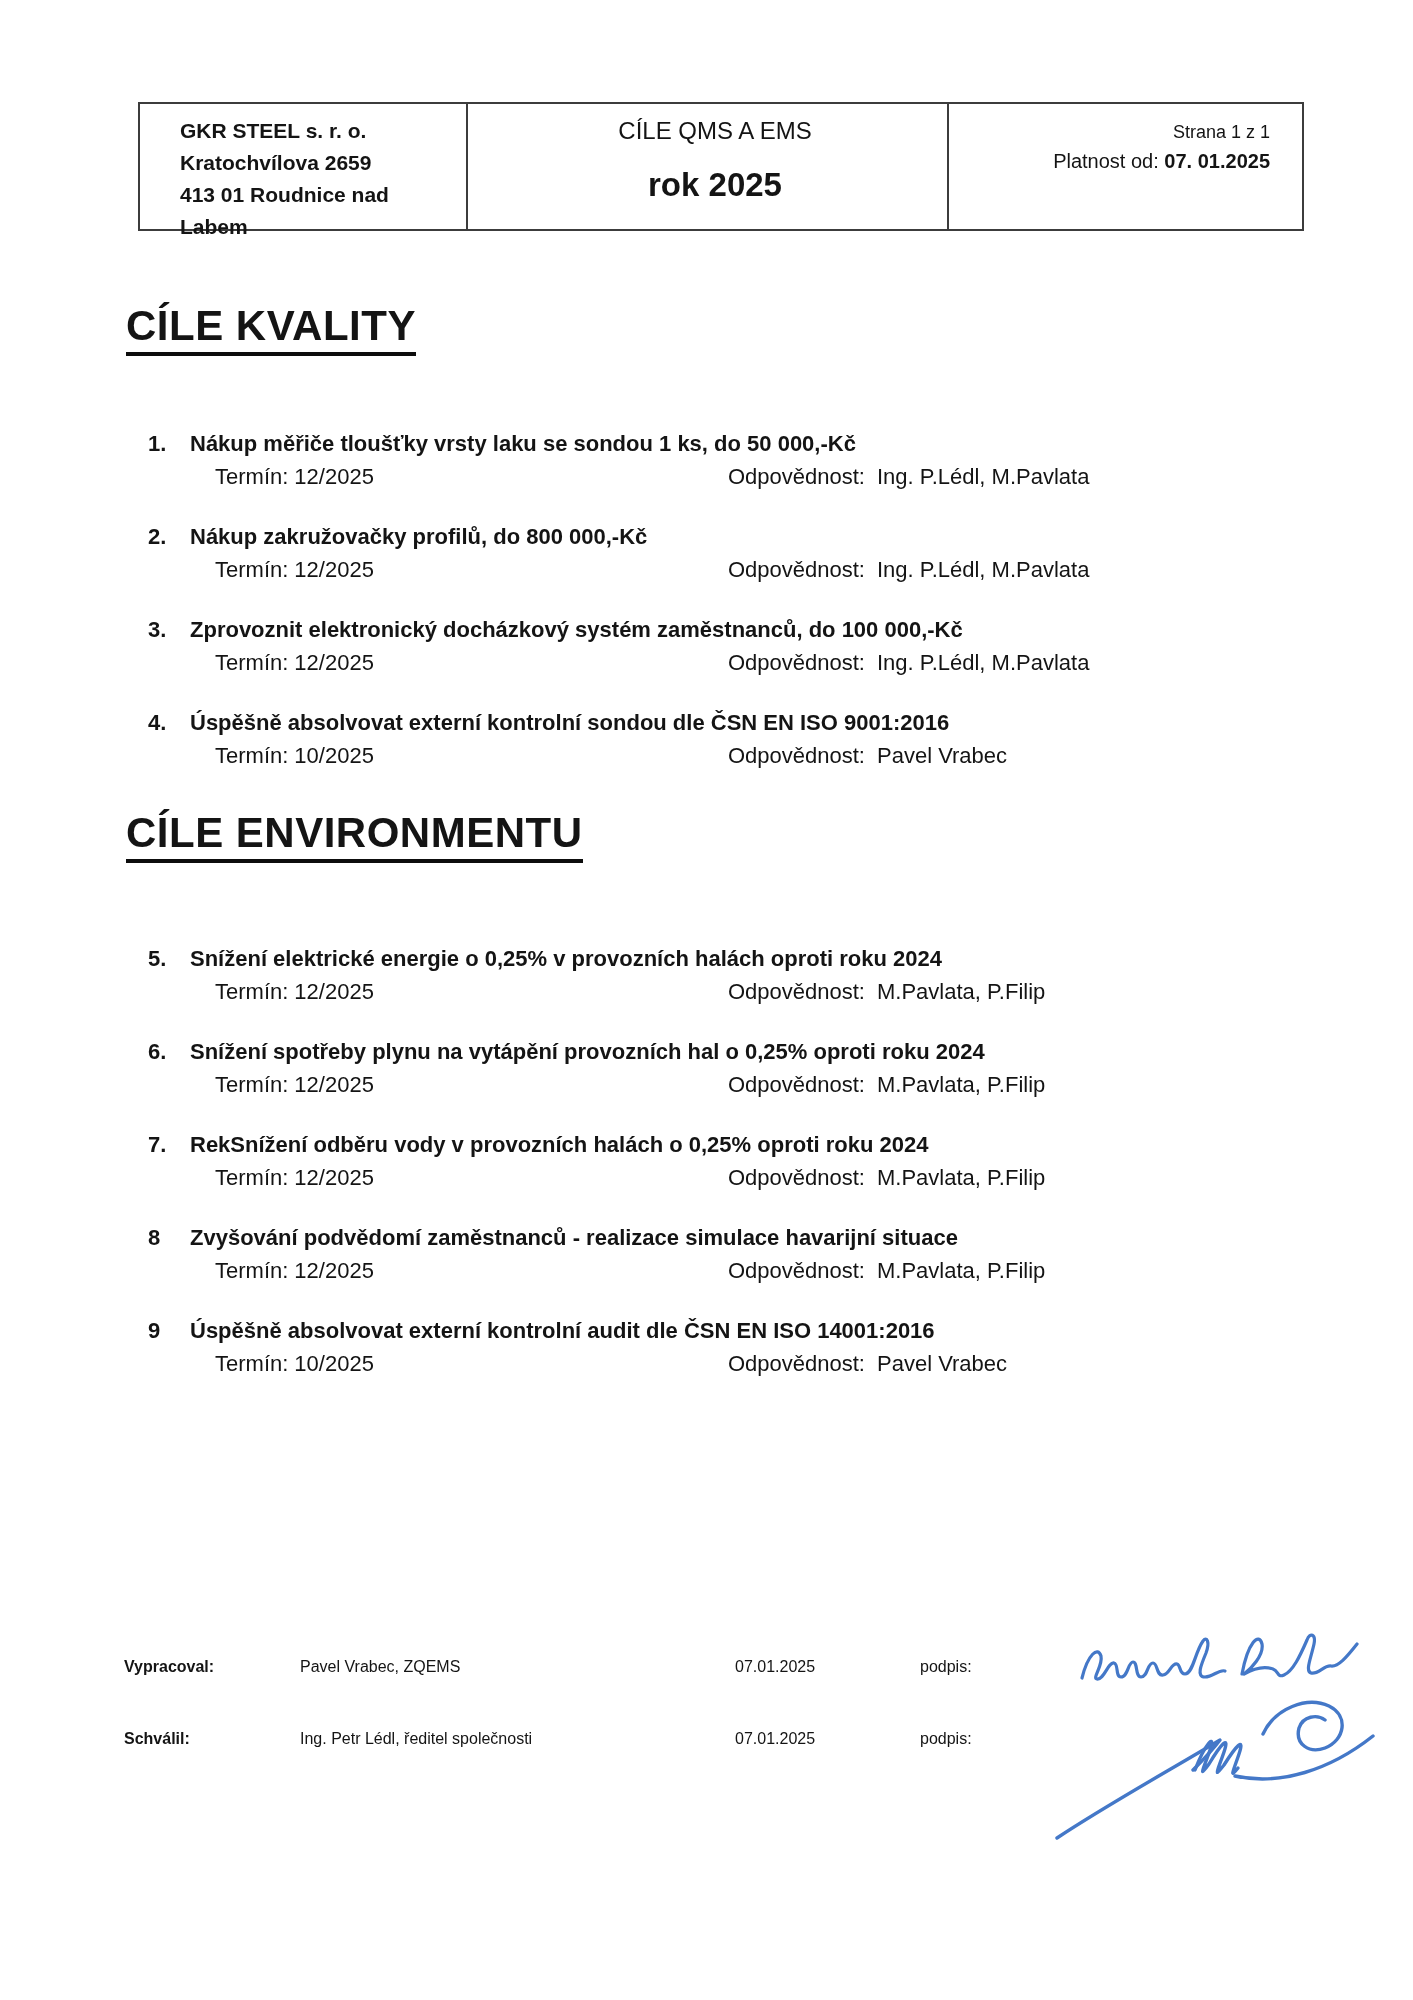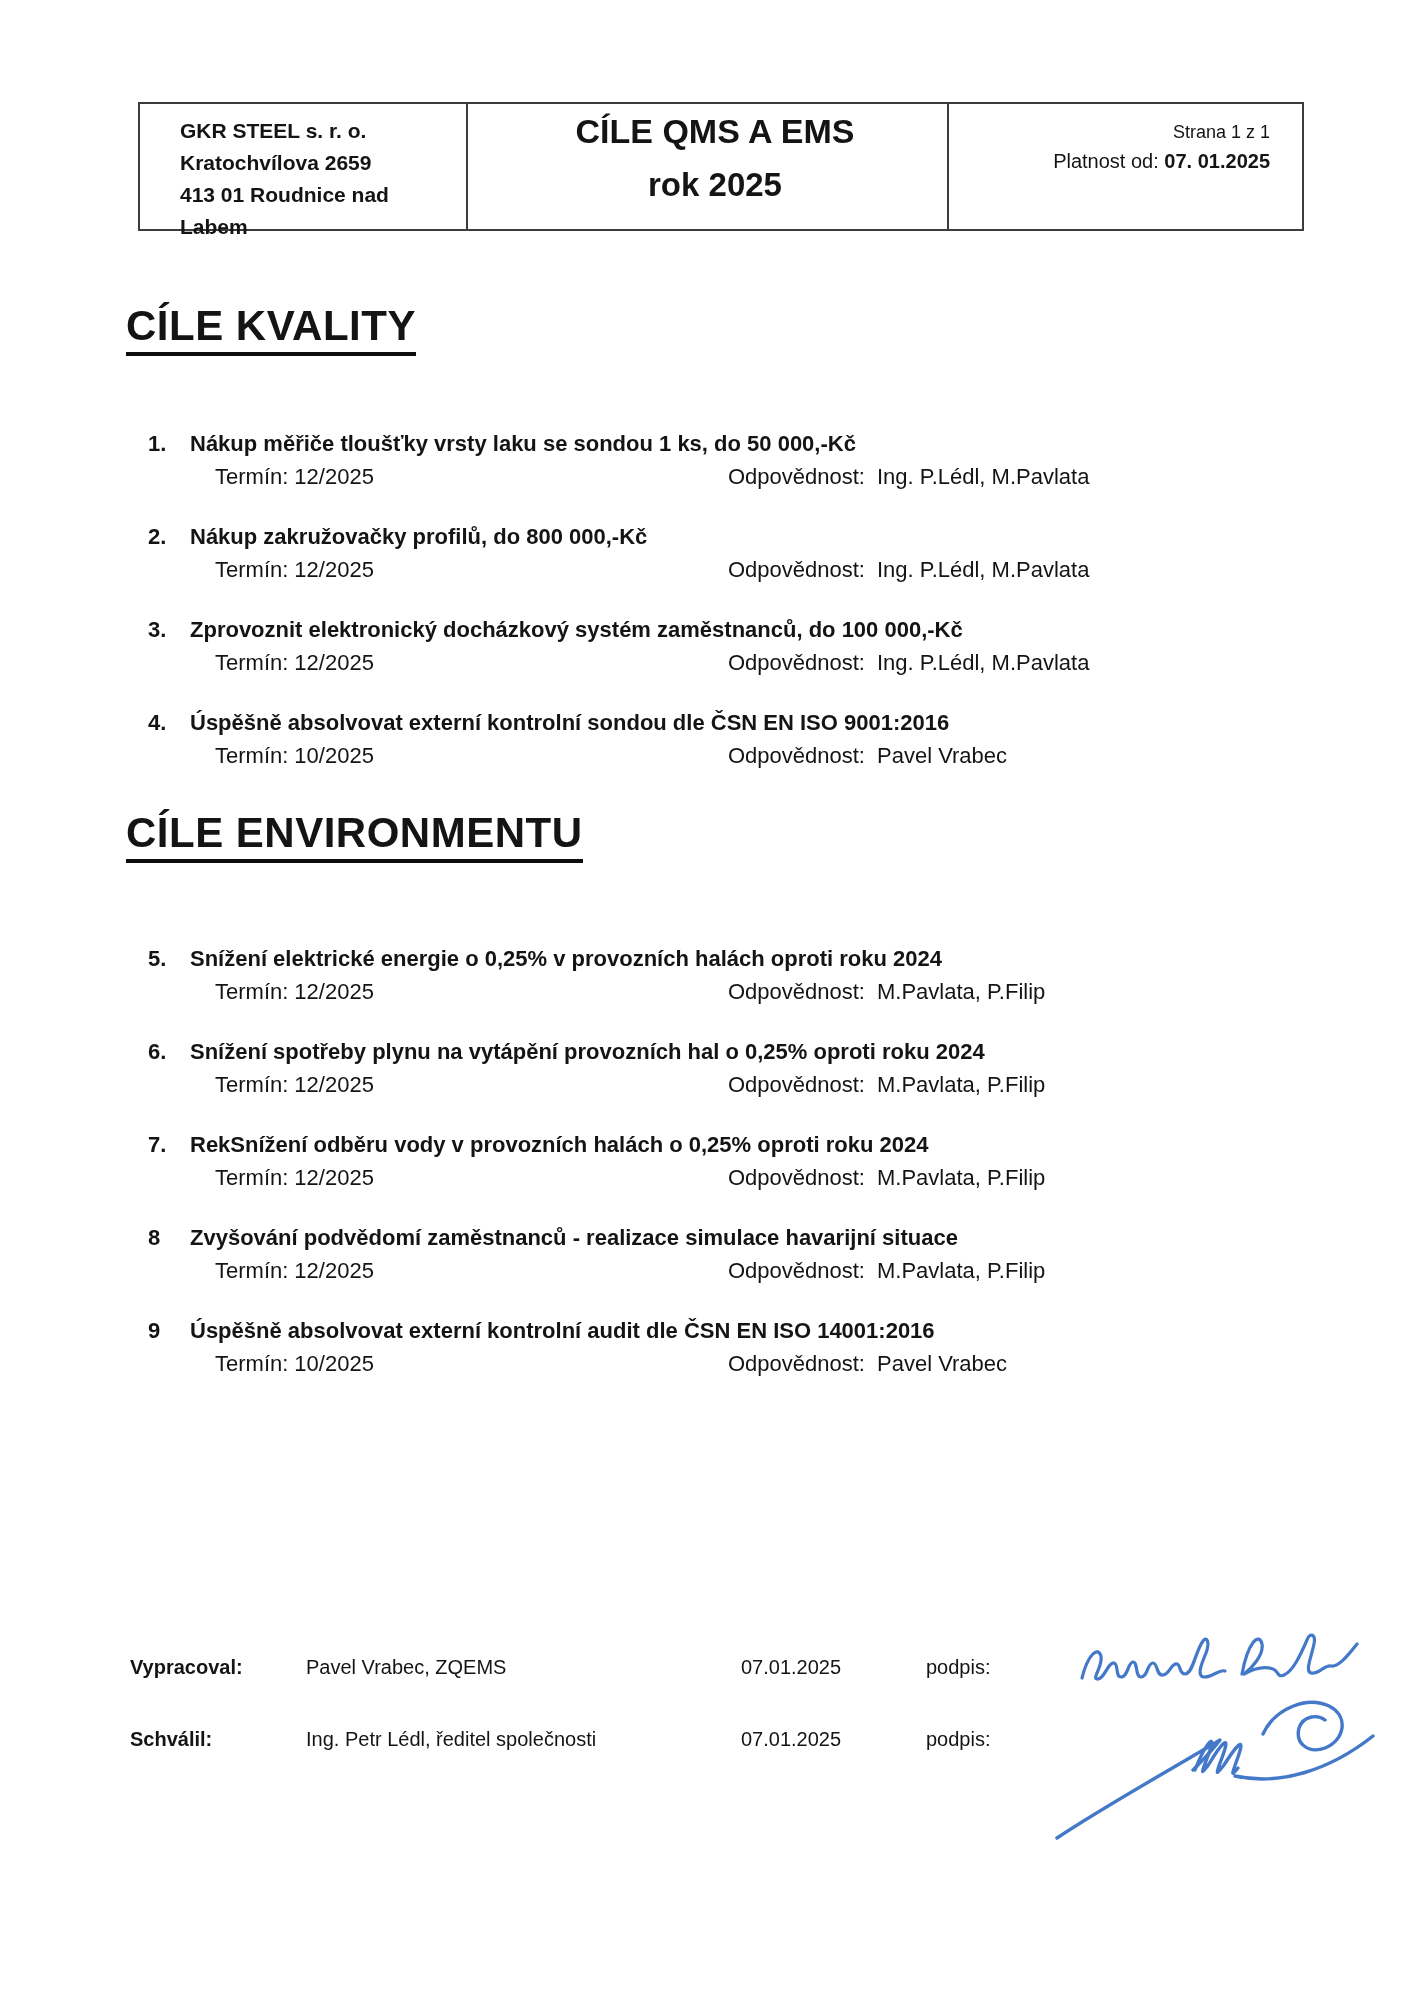--- a/index.html
+++ b/index.html
@@ -25,21 +25,21 @@
   .hcell { box-sizing:border-box; }
   .hcell-company {
     width:328px; border-right:2px solid #3c3c3c;
     padding:11px 10px 0 40px;
     font-size:21px; line-height:32px; font-weight:bold;
   }
   .hcell-title {
     flex:1; border-right:2px solid #3c3c3c;
     text-align:center; padding-top:7px;
   }
-  .doc-title   { font-size:34px; font-weight:bold; line-height:40px; }
+  .doc-title   { font-size:24px; font-weight:normal; line-height:40px; }
   .doc-title-2 { font-size:33px; font-weight:bold; line-height:38px; margin-top:15px; }
   .hcell-meta {
     width:338px; text-align:right;
     padding:17px 32px 0 0;
   }
   .page-info { font-size:18px; line-height:22px; }
   .validity  { font-size:20px; line-height:26px; margin-top:5px; }
   .validity .v-date { font-weight:bold; }
 
   
@@ -62,23 +62,23 @@
   .item { position:relative; height:66px; margin-bottom:27px; }
   .item-head { display:flex; font-size:22px; font-weight:bold; line-height:33px; }
   .item-num  { width:42px; flex:none; }
   .item-sub  { font-size:22px; line-height:33px; padding-left:67px; }
   .termin-val { margin-left:6px; }
   .resp { position:absolute; left:580px; top:33px; font-size:22px; line-height:33px; }
   .resp-val { margin-left:12px; }
 
   
   .footer-row {
-    position:absolute; left:130px;
+    position:absolute; left:124px;
     display:flex; align-items:flex-start;
-    font-size:20px; line-height:30px;
+    font-size:16px; line-height:30px;
   }
   .fr-1 { top:1652px; }
   .fr-2 { top:1724px; }
   .f-label { width:176px; font-weight:bold; }
   .f-name  { width:435px; }
   .f-date  { width:185px; }
   .f-sign  { }
 
   
   .sig { position:absolute; }

